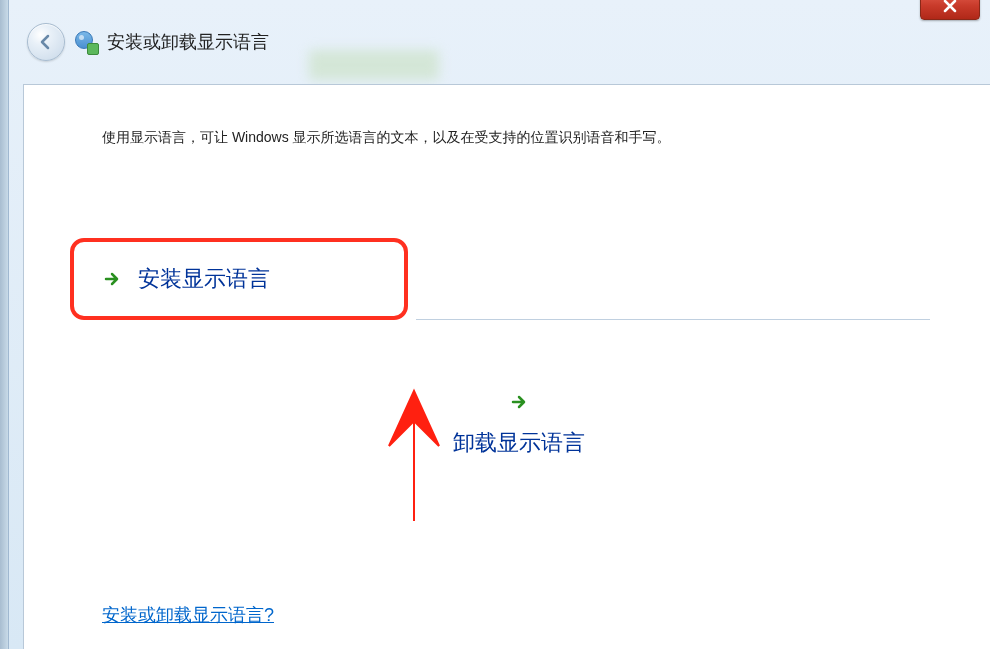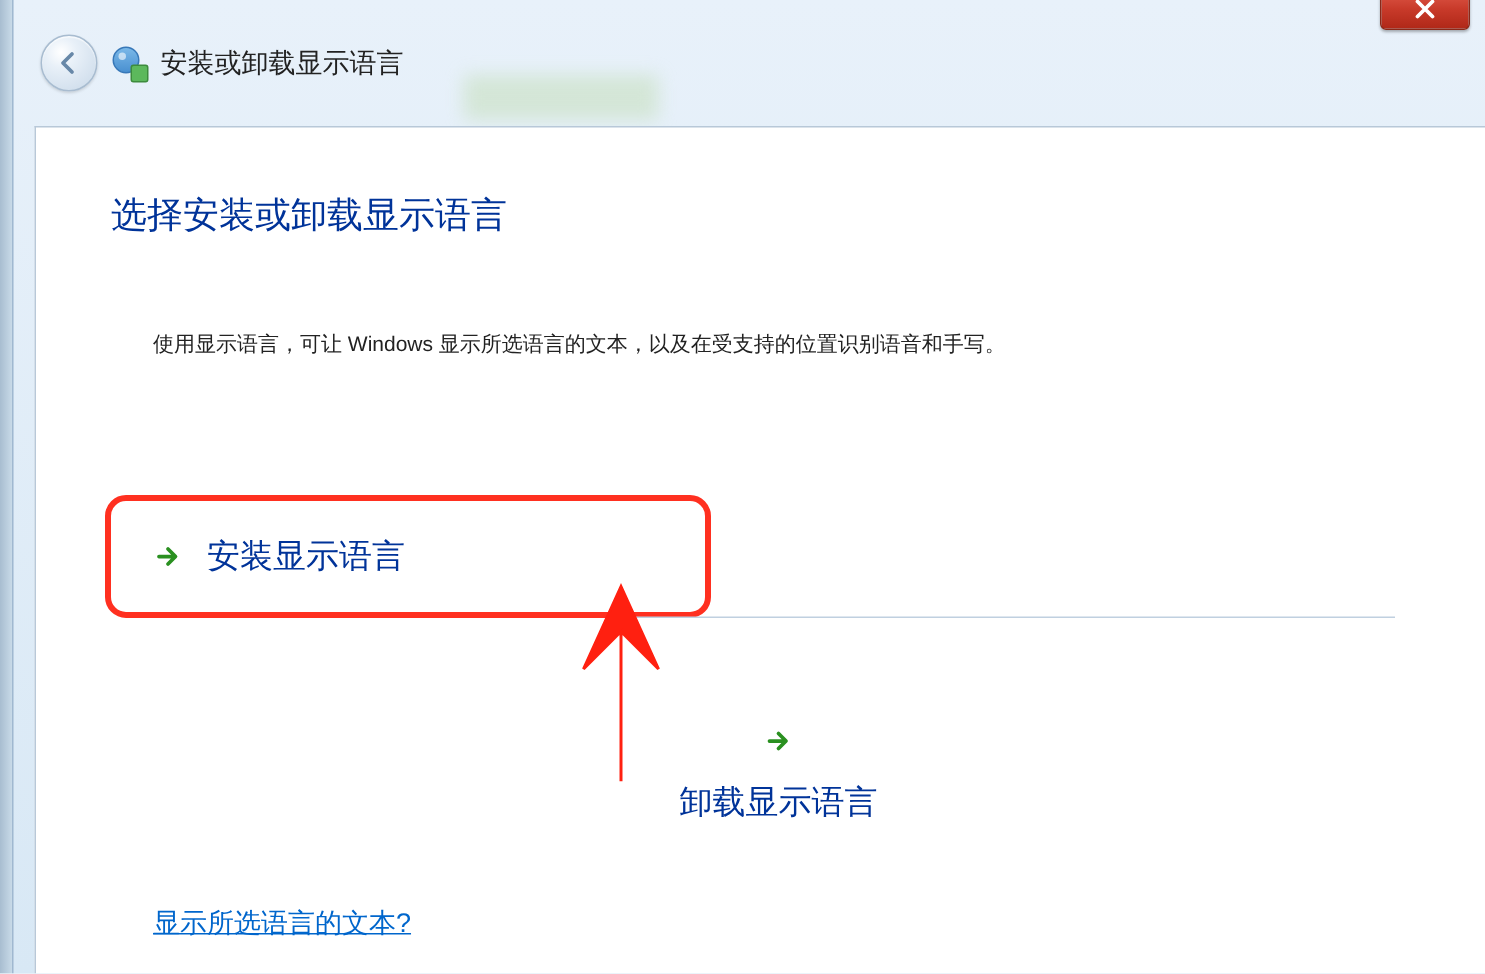--- a/index.html
+++ b/index.html
@@ -144,21 +144,21 @@
       align-items: center;
       gap: 16px;
       padding: 22px 28px;
       cursor: pointer;
       margin-bottom: 0;
     }
     .option-item.highlighted {
       border: 4px solid #ff3020;
       border-radius: 14px;
       margin-left: -4px;
-      width: 404px;
+      width: 338px;
       position: relative;
     }
     .option-plain {
       margin-top: 50px;
       margin-left: 24px;
       flex-direction: column;
     }
     .separator-line {
       position: absolute;
       left: 392px;
@@ -229,21 +229,20 @@
     </div>
     <div class="header-icon">
       <div class="globe-icon"></div>
       <div class="globe-badge"></div>
     </div>
     <div class="header-title">安装或卸载显示语言</div>
     <div class="blurred-tab"></div>
   </div>
 
   <div class="content-area">
-    <h1 class="main-heading">选择安装或卸载显示语言</h1>
 
     <p class="description">使用显示语言，可让 Windows 显示所选语言的文本，以及在受支持的位置识别语音和手写。</p>
 
     <div class="option-item highlighted">
       <span class="arrow-icon">
         <svg viewBox="0 0 18 18">
           <path d="M3 9 L13 9 M9 4 L14 9 L9 14" stroke="#2a9020" stroke-width="2.5" fill="none" stroke-linecap="round" stroke-linejoin="round"></path>
         </svg>
       </span>
       <span class="option-text">安装显示语言</span>
@@ -256,16 +255,16 @@
           <path d="M3 9 L13 9 M9 4 L14 9 L9 14" stroke="#2a9020" stroke-width="2.5" fill="none" stroke-linecap="round" stroke-linejoin="round"></path>
         </svg>
       </span>
       <span class="option-text">卸载显示语言</span>
     </div>
 
     <svg class="red-arrow" viewBox="0 0 60 140">
       <path d="M30 140 L30 40 L5 65 L30 10 L55 65 L30 40" fill="#ff2010" stroke="#ff2010" stroke-width="2"></path>
     </svg>
 
-    <a class="help-link">显示所选语言的文本?</a>
+    <a class="help-link">安装或卸载显示语言?</a>
   </div>
 
 </div>
 
 </body></html>

